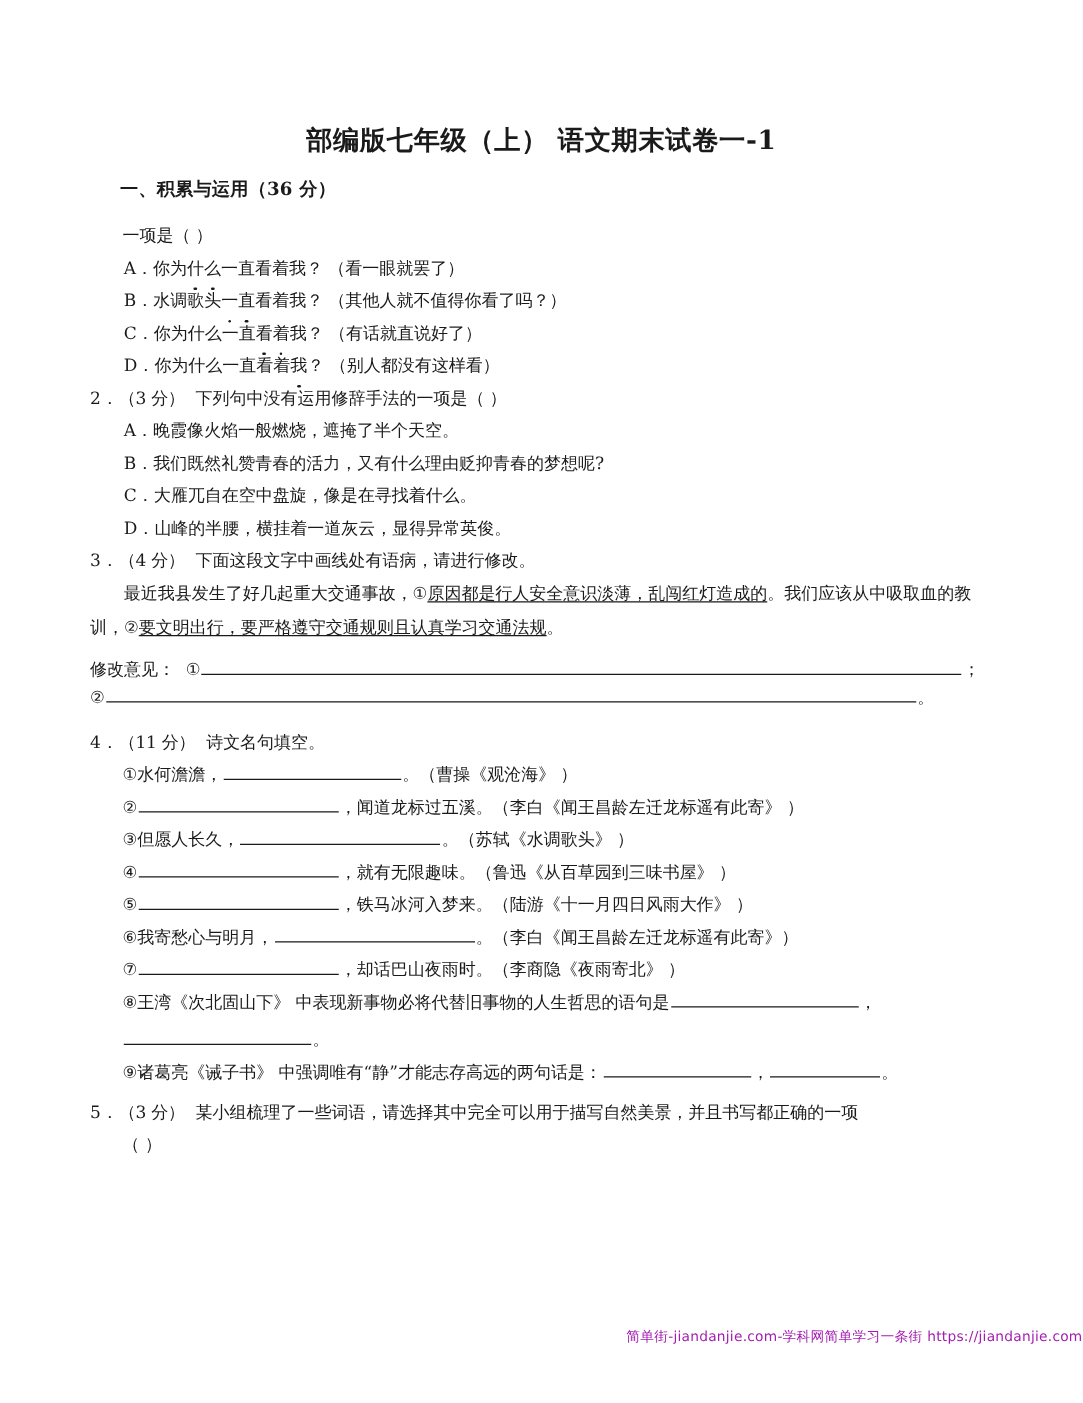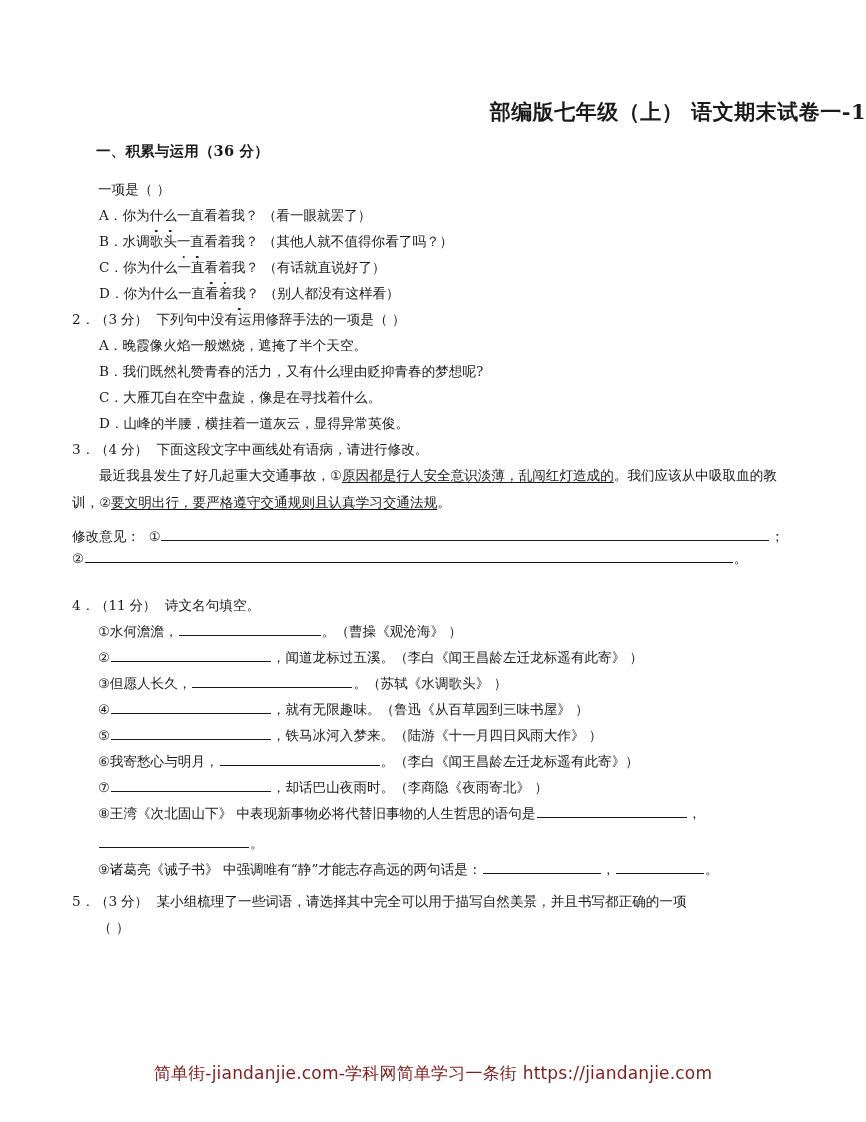--- a/index.html
+++ b/index.html
@@ -22,21 +22,21 @@
     height: 1122px;
     box-sizing: border-box;
     padding: 0;
   }
 
   .doc-title {
     position: absolute;
     left: 0;
     top: 98px;
     width: 866px;
-    text-align: right;
+    text-align: center;
     font-size: 21px;
     font-weight: bold;
     letter-spacing: 0.5px;
     font-family: "DejaVu Serif", "Liberation Serif", serif;
   }
 
   .section-head {
     position: absolute;
     left: 96px;
     top: 142px;
@@ -132,23 +132,23 @@
     line-height: 26px;
     width: 718px;
   }
   .para-body .first { padding-left: 27px; margin-top: 16px; }
 
   .footer {
     position: absolute;
     left: 0;
     top: 1062px;
     width: 866px;
-    text-align: center;
-    font-size: 17px;
-    color: #7f1d1d;
+    text-align: right;
+    font-size: 11px;
+    color: #a21caf;
     font-family: "DejaVu Sans", "Liberation Sans", sans-serif;
     letter-spacing: 0.2px;
   }
 </style>
 </head>
 <body>
 
 <div class="page">
 
   <div class="doc-title">部编版七年级（上） 语文期末试卷一-1</div>
@@ -202,21 +202,21 @@
       <div class="para-body"><span class="first">最近我县发生了好几起重大交通事故，</span><span class="circnum">①</span><span class="uline">原因都是行人安全意识淡薄，乱闯红灯造成的</span><span>。我们应该从中吸取血的教训，</span><span class="circnum">②</span><span class="uline">要文明出行，要严格遵守交通规则且认真学习交通法规</span><span>。</span></div>
 
       <div class="line" style="height:28px;line-height:40px;">
         <span>修改意见：</span>&nbsp;&nbsp;<span class="circnum">①</span><span class="blank b-full"></span><span>；</span>
       </div>
       <div class="line" style="height:28px;line-height:28px;">
         <span class="circnum">②</span><span class="blank b-full2"></span><span>。</span>
       </div>
     </div>
 
-    <div class="q" style="margin-top:20px;">
+    <div class="q" style="margin-top:9px;">
       <div class="line">
         <span class="qnum">4．</span><span class="pts">（11 分）</span>&nbsp;&nbsp;<span>诗文名句填空。</span>
       </div>
 
       <div class="line indent-1">
         <span class="circnum">①</span><span>水何澹澹，</span><span class="blank b-md"></span><span>。（曹操《观沧海》 ）</span>
       </div>
 
       <div class="line indent-1">
         <span class="circnum">②</span><span class="blank b-lg"></span><span>，闻道龙标过五溪。（李白《闻王昌龄左迁龙标遥有此寄》 ）</span>

